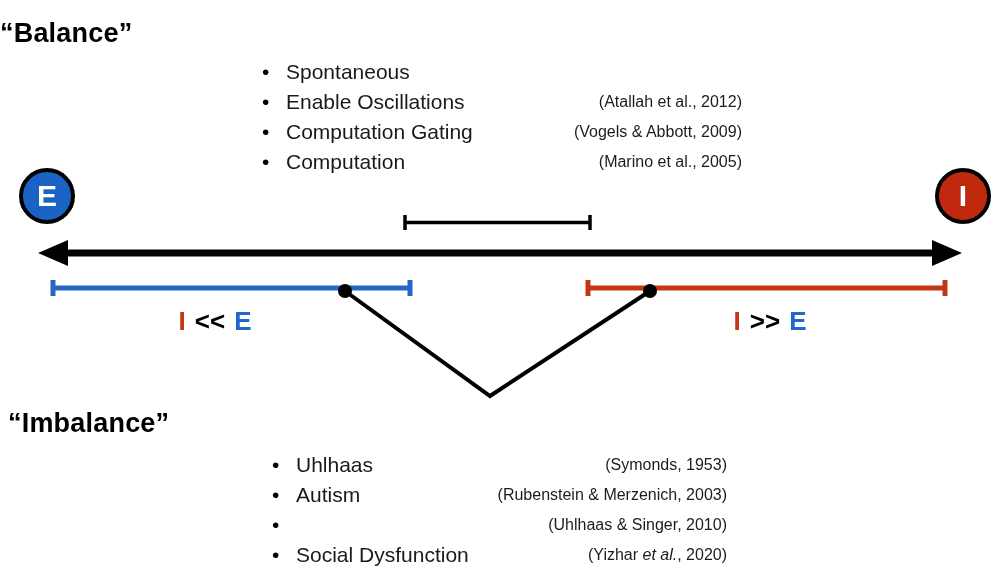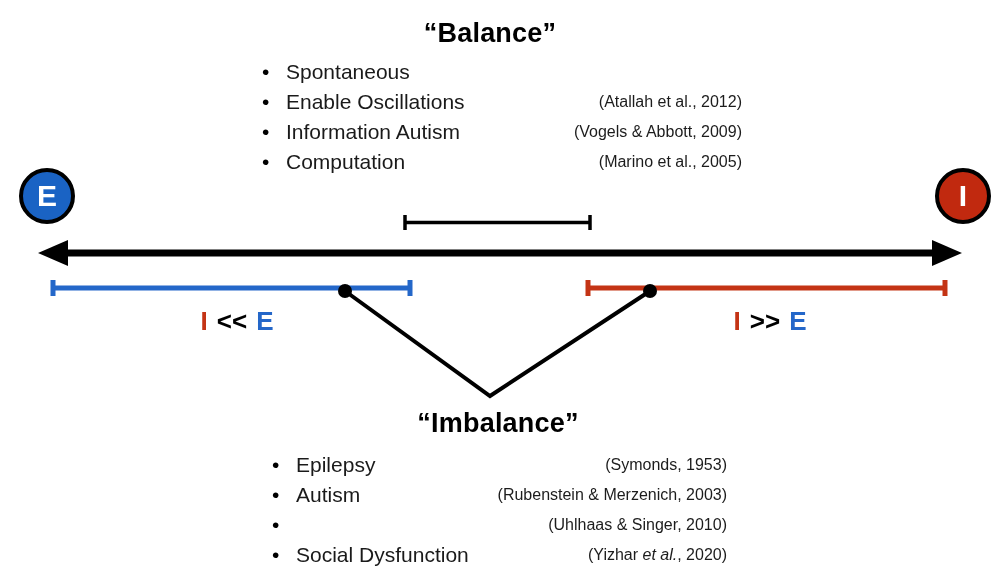--- a/index.html
+++ b/index.html
@@ -4,21 +4,21 @@
 <style>
   html, body { margin: 0; padding: 0; background: #ffffff; }
   body {
     width: 1000px; height: 575px; position: relative; overflow: hidden;
     font-family: "Liberation Sans", "DejaVu Sans", sans-serif;
     color: #111;
   }
   .stage { position: absolute; inset: 0; }
 
   .section-title {
-    position: absolute; left: 0; width: 980px; text-align: center;
+    position: absolute; left: 0; width: 980px; 
     font-size: 27px; font-weight: bold; color: #000; letter-spacing: 0.2px;
   }
   .balance-title   { top: 18px; }
   .imbalance-title { top: 408px; margin-left: 8px; }
 
   .list { position: absolute; }
   .balance-list   { left: 262px; top: 57px;  width: 480px; }
   .imbalance-list { left: 272px; top: 450px; width: 455px; }
   .row {
     position: relative; height: 30px; display: flex; align-items: center;
@@ -37,21 +37,21 @@
     border: 4px solid #000; display: flex; align-items: center; justify-content: center;
     color: #fff; font-weight: bold; font-size: 30px; line-height: 1;
   }
   .node-e { left: 19px;  top: 168px; background: #1A63C4; }
   .node-i { left: 935px; top: 168px; background: #C1290F; }
 
   .cmp {
     position: absolute; top: 306px; width: 150px; text-align: center;
     font-size: 26px; font-weight: bold; white-space: nowrap;
   }
-  .cmp-left  { left: 162px; }
+  .cmp-left  { left: 140px; }
   .cmp-right { left: 695px; }
   .cmp .i  { color: #C43415; }
   .cmp .op { color: #000; margin: 0 9px; }
   .cmp .e  { color: #2467C9; }
 
   svg.diagram { position: absolute; left: 0; top: 0; }
 </style>
 </head>
 <body>
 
@@ -96,21 +96,21 @@
       <span class="label">Spontaneous</span>
       <span class="cite"><span></span><i></i><span></span></span>
     </div>
     <div class="row">
       <span class="bullet">•</span>
       <span class="label">Enable Oscillations</span>
       <span class="cite"><span>(Atallah et al., 2012)</span><i></i><span></span></span>
     </div>
     <div class="row">
       <span class="bullet">•</span>
-      <span class="label">Information Autism</span>
+      <span class="label">Computation Gating</span>
       <span class="cite"><span>(Vogels &amp; Abbott, 2009)</span><i></i><span></span></span>
     </div>
     <div class="row">
       <span class="bullet">•</span>
       <span class="label">Computation</span>
       <span class="cite"><span>(Marino et al., 2005)</span><i></i><span></span></span>
     </div>
   </div>
 
   <div class="node node-e">
@@ -125,21 +125,21 @@
   </div>
   <div class="cmp cmp-right">
     <span class="i">I</span><span class="op">&gt;&gt;</span><span class="e">E</span>
   </div>
 
   <div class="section-title imbalance-title">“Imbalance”</div>
 
   <div class="list imbalance-list">
     <div class="row">
       <span class="bullet">•</span>
-      <span class="label">Epilepsy</span>
+      <span class="label">Uhlhaas</span>
       <span class="cite"><span>(Symonds, 1953)</span><i></i><span></span></span>
     </div>
     <div class="row">
       <span class="bullet">•</span>
       <span class="label">Autism</span>
       <span class="cite"><span>(Rubenstein &amp; Merzenich, 2003)</span><i></i><span></span></span>
     </div>
     <div class="row">
       <span class="bullet">•</span>
       <span class="cite"><span>(Uhlhaas &amp; Singer, 2010)</span><i></i><span></span></span>

